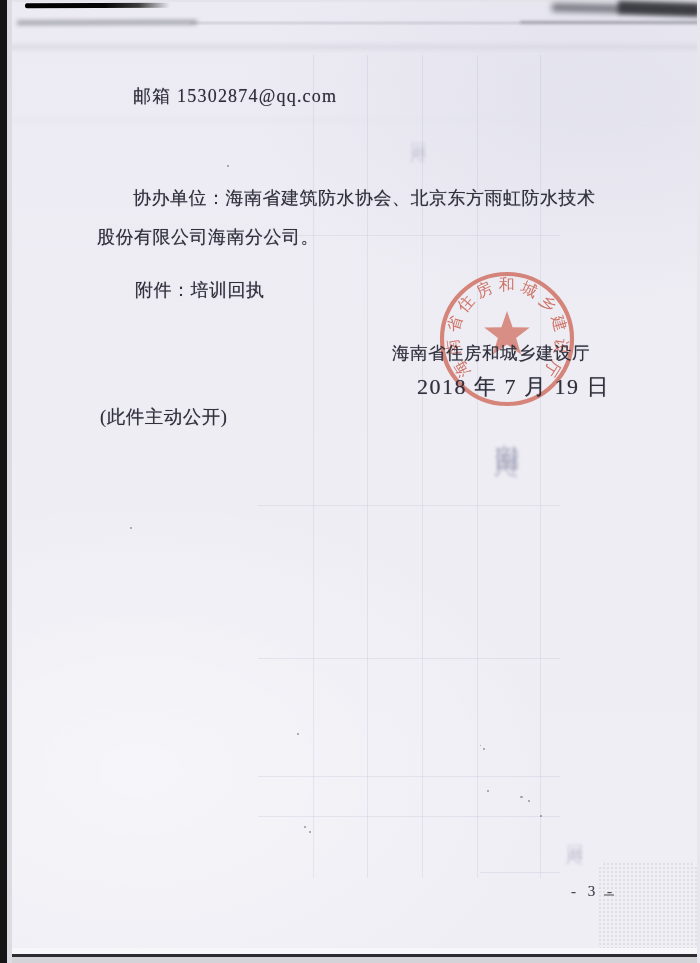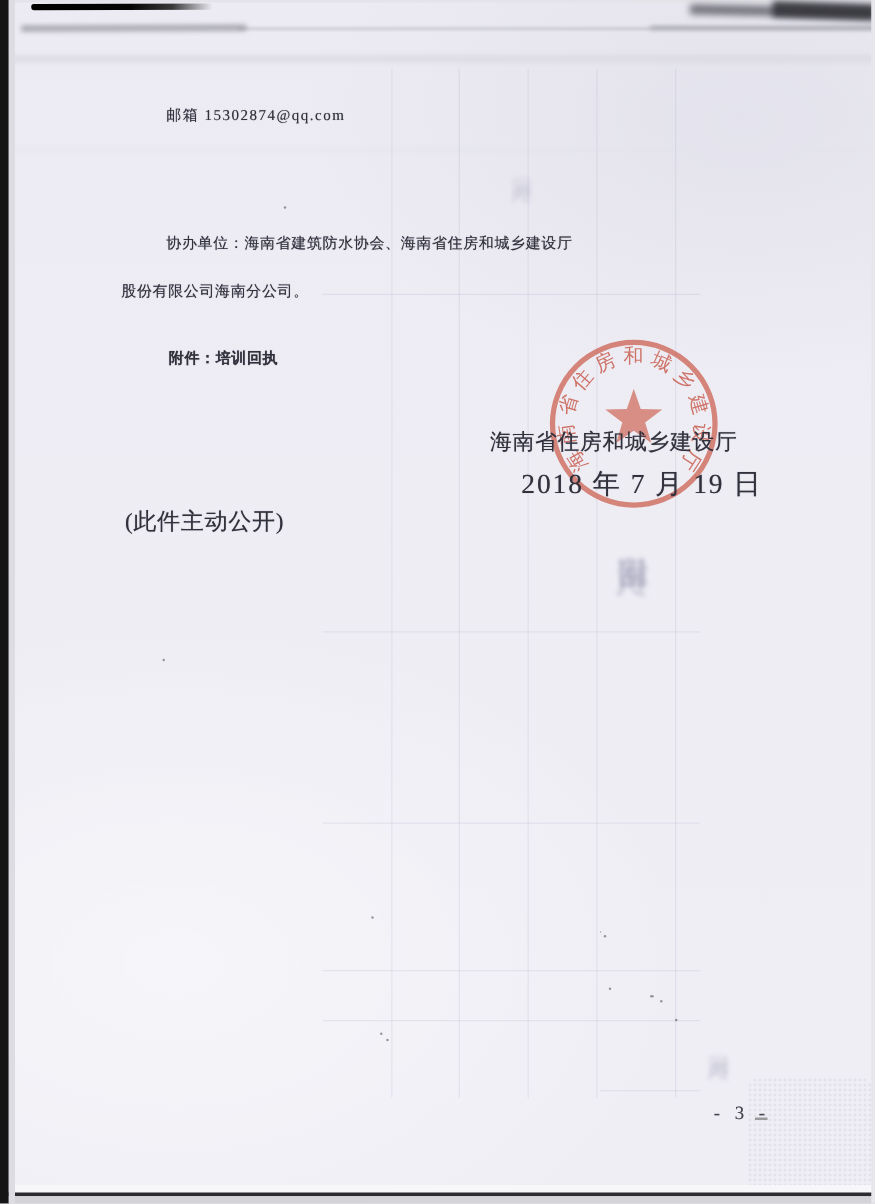--- a/index.html
+++ b/index.html
@@ -73,21 +73,21 @@
   .grain {
     position:absolute; left:598px; top:862px; width:100px; height:90px;
     background-image:radial-gradient(rgba(150,150,170,.4) 1px, transparent 1px);
     background-size:4px 4px; opacity:.45; filter:blur(.3px);
     border-radius:10px;
   }
   .dash { position:absolute; left:604px; top:894px; width:10px; height:1.5px; background:#777; opacity:.7; }
   
   .bl {
     position:absolute; white-space:pre;
-    font-size:12px; color:#31313c; letter-spacing:.5px;
+    font-size:18px; color:#31313c; letter-spacing:.5px;
     text-shadow:0 0 .7px rgba(45,45,65,.55);
   }
   .pagenum {
     position:absolute; left:571px; top:883px;
     font-size:15px; color:#474752; letter-spacing:4px;
     text-shadow:0 0 .5px rgba(45,45,65,.5);
   }
   
   .stamp {
     position:absolute; left:436px; top:268px; width:142px; height:142px;
@@ -144,23 +144,23 @@
     <polygon points="71,43 76.6,59.2 93.8,59.6 80.1,70.0 85.1,86.4 71,76.6 56.9,86.4 61.9,70.0 48.2,59.6 65.4,59.2" fill="#cb5340" fill-opacity="0.72"></polygon>
     <defs>
       <path id="sealArc" d="M 36.35 105.65 A 49 49 0 1 1 105.65 105.65" fill="none"></path>
     </defs>
     <text font-size="16" fill="#c44a38" fill-opacity="0.88" font-family="Liberation Serif, DejaVu Serif, serif">
       <textPath href="#sealArc" startOffset="2" textLength="226" lengthAdjust="spacing">海南省住房和城乡建设厅</textPath>
     </text>
   </svg>
 
   <div class="bl" style="left:133px; top:84px;  letter-spacing:1.2px;">邮箱 15302874@qq.com</div>
-  <div class="bl" style="left:133px; top:186px;">协办单位：海南省建筑防水协会、海南省住房和城乡建设厅</div>
+  <div class="bl" style="left:133px; top:186px;">协办单位：海南省建筑防水协会、北京东方雨虹防水技术</div>
   <div class="bl" style="left:97px;  top:225px;">股份有限公司海南分公司。</div>
-  <div class="bl" style="left:135px; top:278px;font-weight:bold;">附件：培训回执</div>
+  <div class="bl" style="left:135px; top:278px;">附件：培训回执</div>
 
   <div class="bl" style="left:392px; top:341px; font-size:17.5px;">海南省住房和城乡建设厅</div>
   <div class="bl" style="left:417px; top:372px; font-size:22px; letter-spacing:1.5px;">2018 年 7 月 19 日</div>
 
   <div class="bl" style="left:100px; top:404px; font-size:18.5px;text-align:right;">(此件主动公开)</div>
 
   <div class="pagenum">- 3 -</div>
 
   <div class="strip-light"></div>
   <div class="strip-dark"></div>

